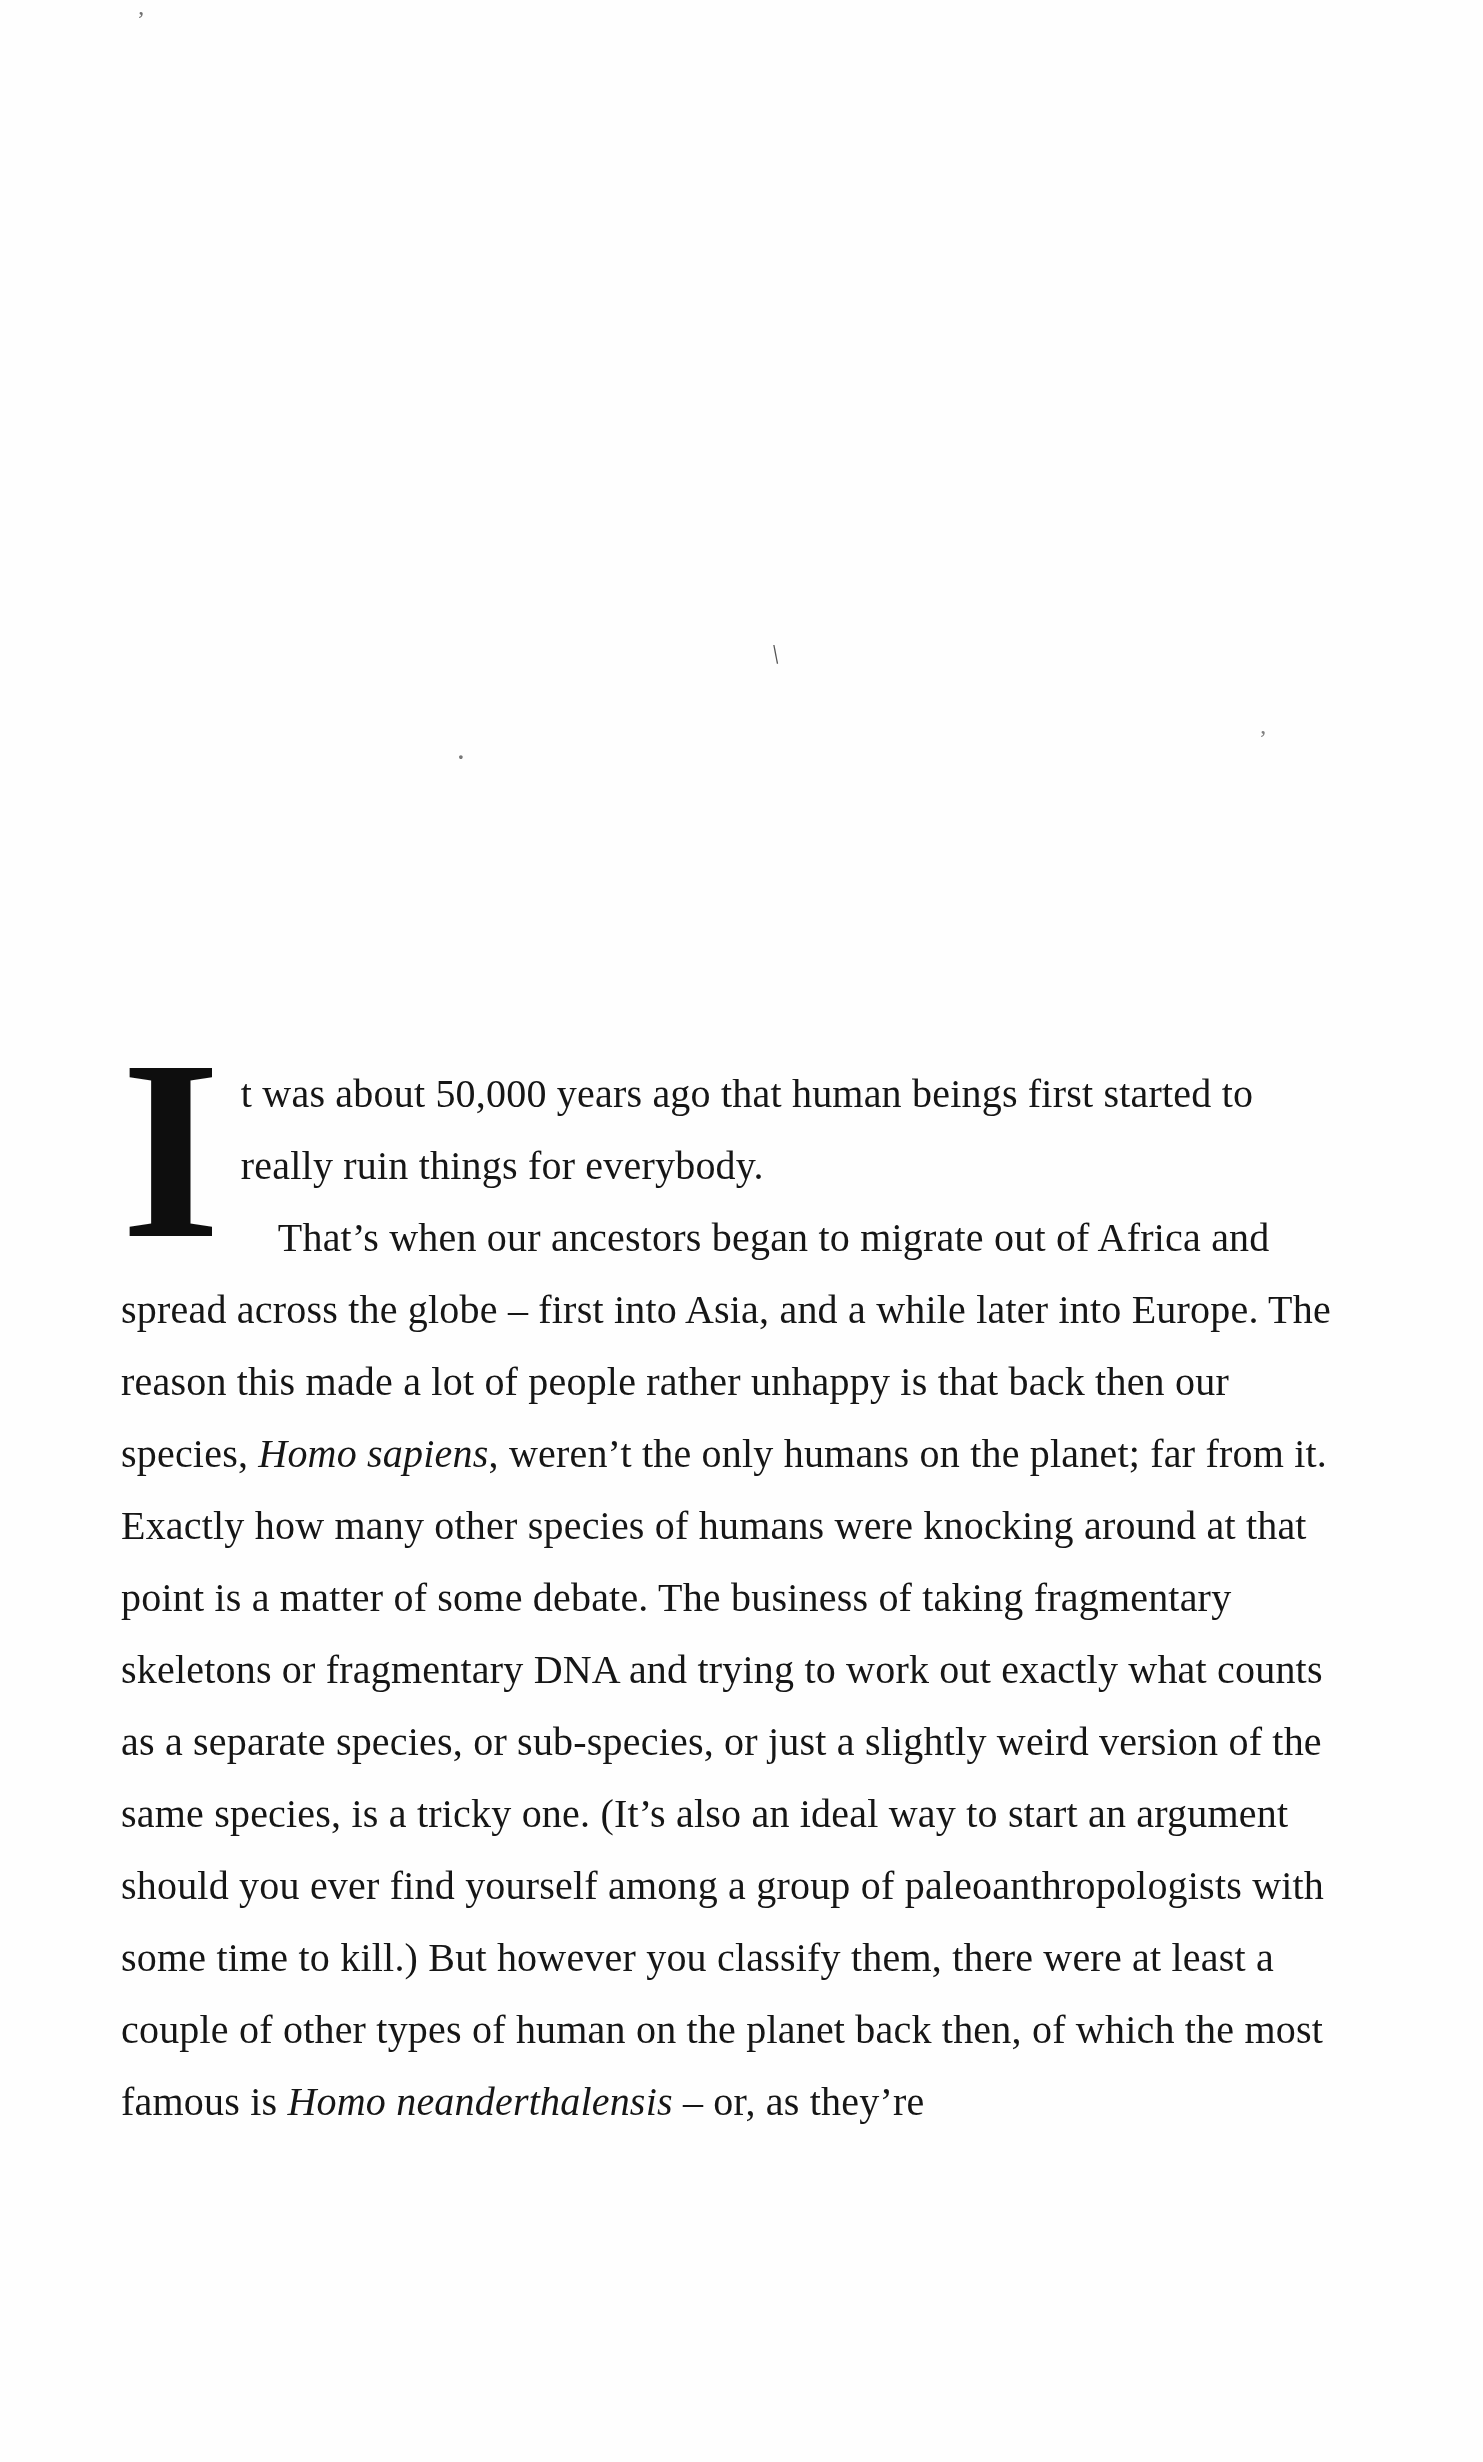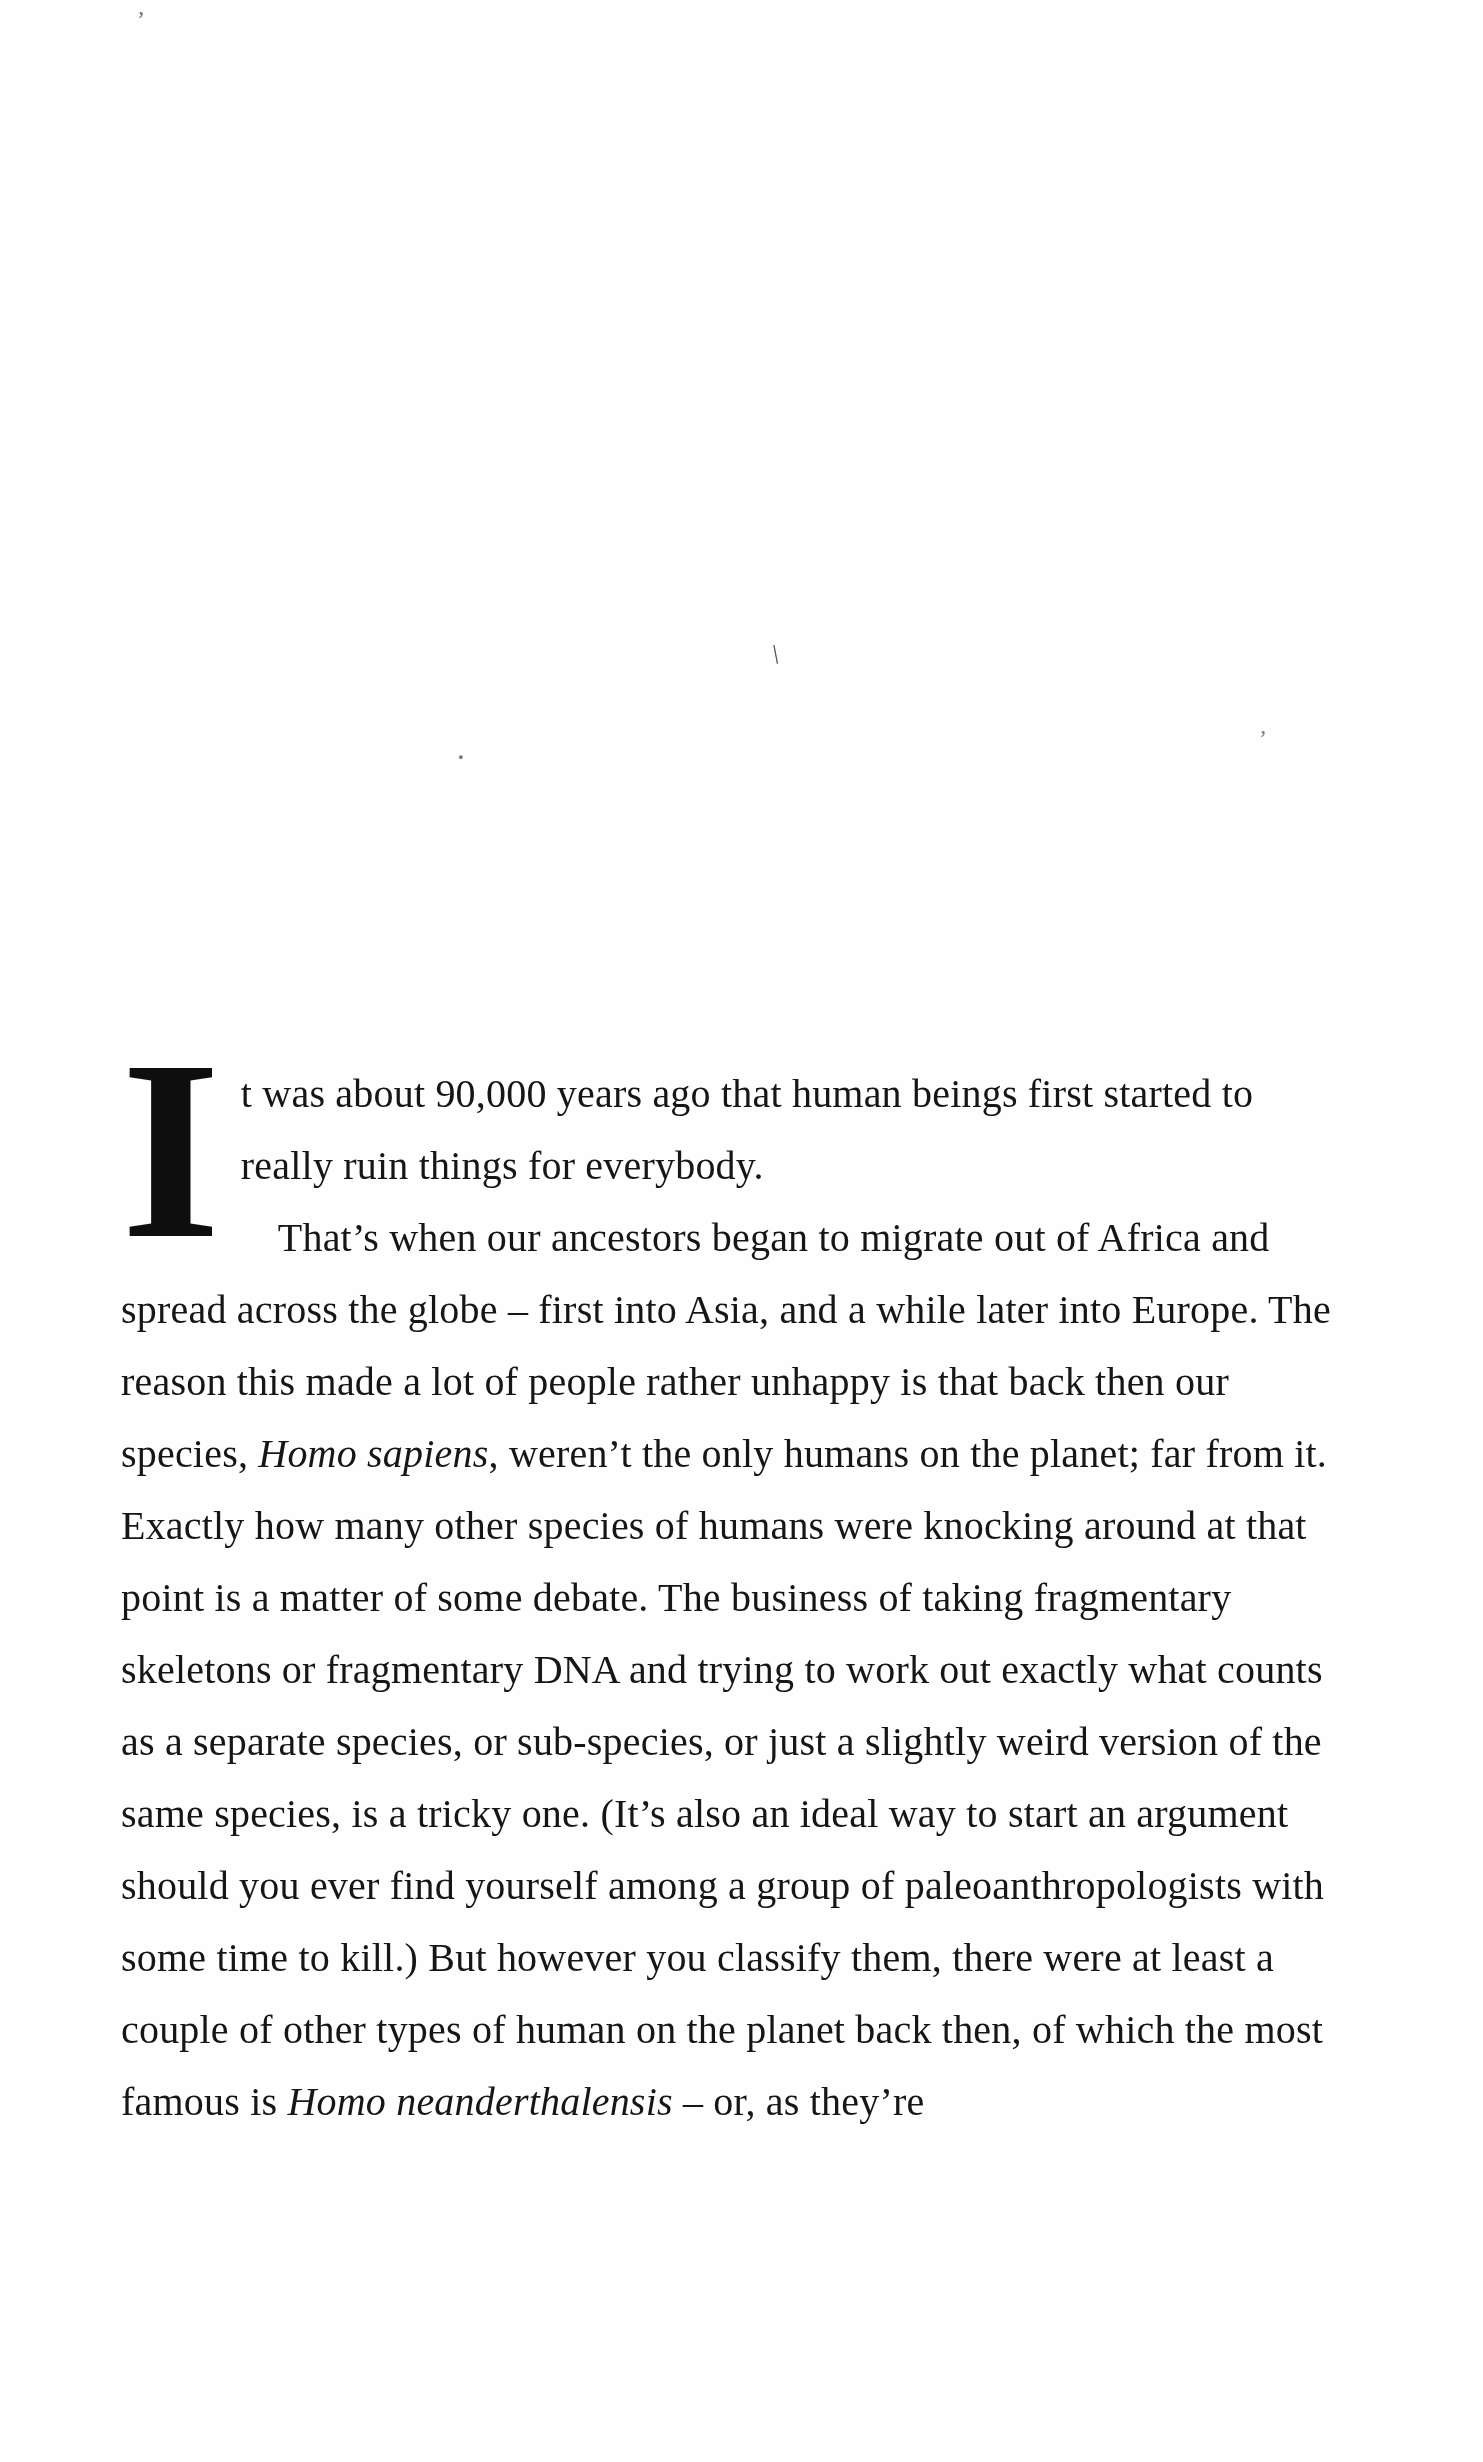--- a/index.html
+++ b/index.html
@@ -61,18 +61,18 @@
 <body>
 
 <div class="page">
 
   <span class="artifact a1">’</span>
   <span class="artifact a2">\</span>
   <span class="artifact a3">.</span>
   <span class="artifact a4">’</span>
 
   <div class="text-block">
-    <p class="para-opening"><span class="dropcap">I</span><span>t was about 90,000 years ago that human beings first started to really ruin things for everybody.</span></p>
+    <p class="para-opening"><span class="dropcap">I</span><span>t was about 50,000 years ago that human beings first started to really ruin things for everybody.</span></p>
     <p class="para-body"><span>That’s when our ancestors began to migrate out of Africa and spread across the globe – first into Asia, and a while later into Europe. The reason this made a lot of people rather unhappy is that back then our species, </span><em>Homo sapiens</em><span>, weren’t the only humans on the planet; far from it. Exactly how many other species of humans were knocking around at that point is a matter of some debate. The business of taking fragmentary skeletons or fragmentary DNA and trying to work out exactly what counts as a separate species, or sub-species, or just a slightly weird version of the same species, is a tricky one. (It’s also an ideal way to start an argument should you ever find yourself among a group of paleoanthropologists with some time to kill.) But however you classify them, there were at least a couple of other types of human on the planet back then, of which the most famous is </span><em>Homo neanderthalensis</em><span> – or, as they’re</span></p>
   </div>
 
 </div>
 
 
 </body></html>

